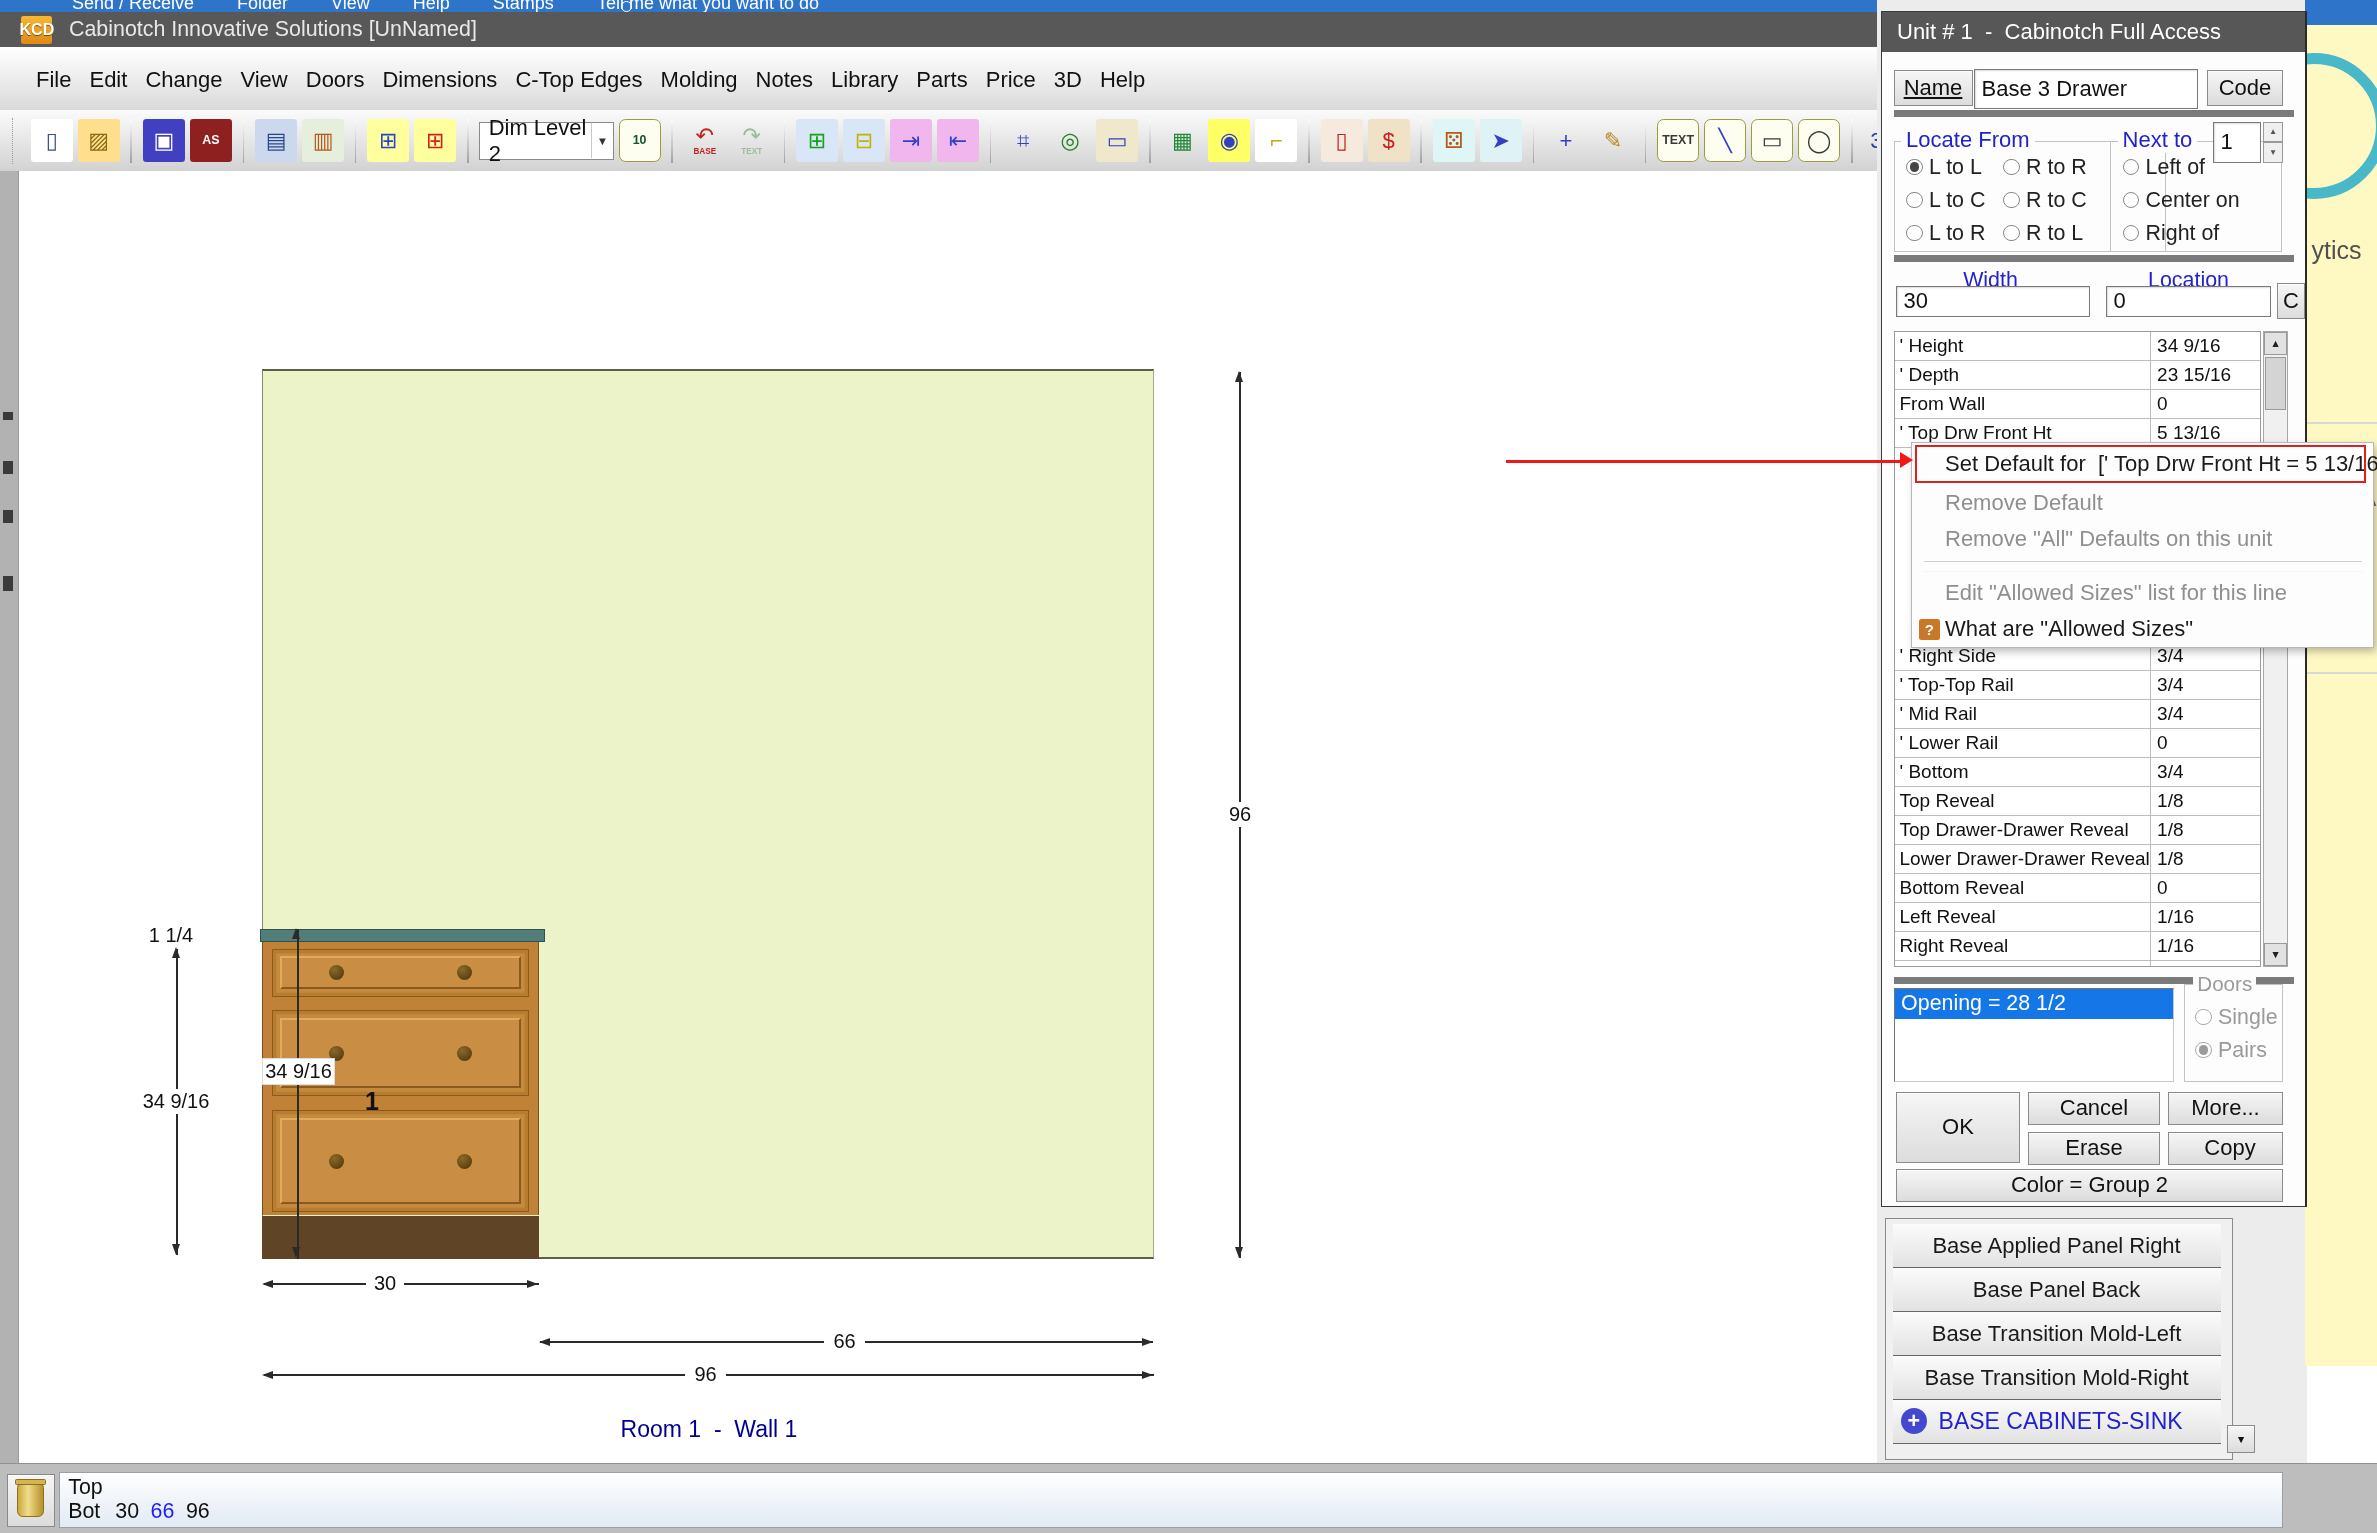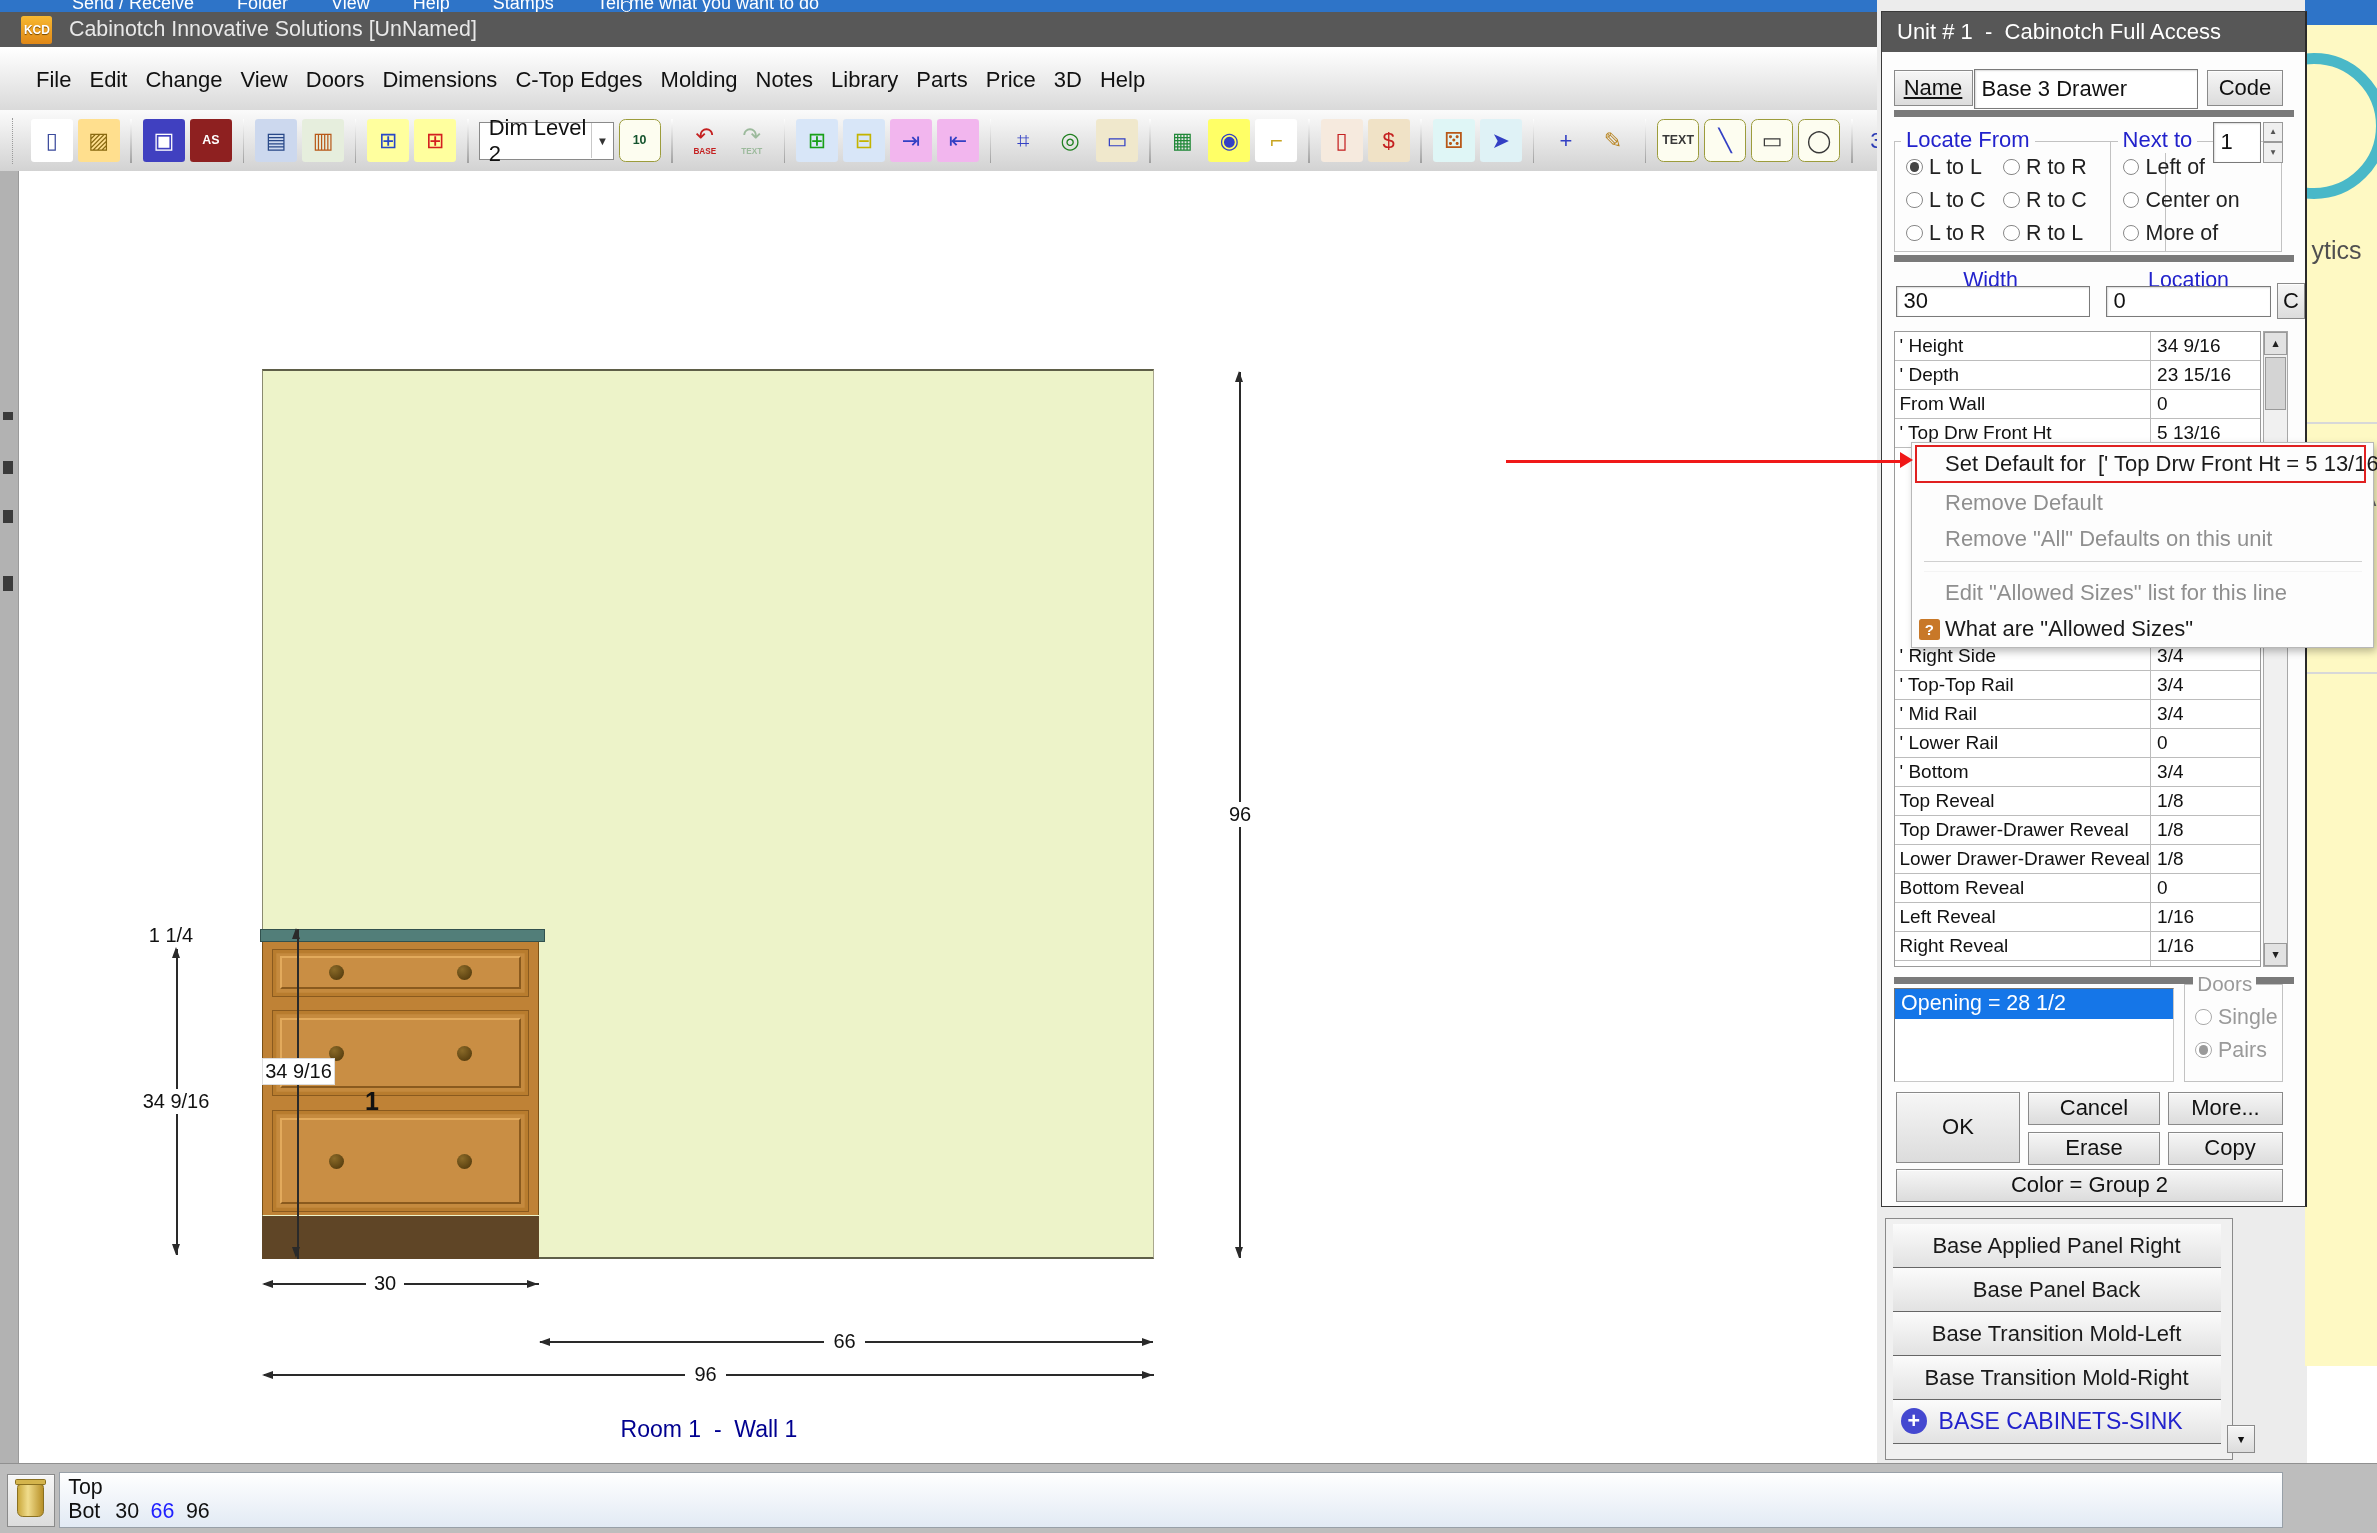--- a/index.html
+++ b/index.html
@@ -9,21 +9,21 @@
 
   
   #top-strip{position:absolute;left:0;top:0;width:2377px;height:12.4px;background:#2e74c8;
     overflow:hidden;display:flex;padding-left:72px;gap:43px;align-items:flex-start;}
   #top-strip .tsitem{color:#fff;font-size:18px;margin-top:-7.4px;white-space:nowrap;}
   #search-ring{position:absolute;left:621px;top:0.8px;width:9px;height:9px;border:1.6px solid #fff;border-radius:50%;}
 
   
   #titlebar{position:absolute;left:0;top:12.4px;width:2377px;height:35px;background:#585858;}
   #kcd-icon{position:absolute;left:21.4px;top:3.3px;width:31px;height:28px;border-radius:2.5px;
-    background:linear-gradient(#f8b830,#e08818);color:#fff;font-size:12px;font-weight:bold;
+    background:linear-gradient(#f8b830,#e08818);color:#fff;font-size:16px;font-weight:bold;
     display:flex;align-items:center;justify-content:center;text-shadow:0 0.8px 0.8px #7a4a00;}
   #app-title{position:absolute;left:69px;top:0;height:35px;line-height:35px;color:#e8e8e8;font-size:21.4px;}
 
   
   #menubar{position:absolute;left:0;top:48px;width:2377px;height:63px;
     background:linear-gradient(#ffffff,#d9d9d9);border-bottom:0.8px solid #b0b0b0;
     display:flex;align-items:center;padding-left:27px;}
   .mitem{font-size:22px;color:#111;padding:0 9px;height:63px;line-height:63px;}
 
   
@@ -588,21 +588,21 @@
           <span>Left of</span>
         </label>
 
         <label class="ropt">
           <span class="radio"></span>
           <span>Center on</span>
         </label>
 
         <label class="ropt">
           <span class="radio"></span>
-          <span>More of</span>
+          <span>Right of</span>
         </label>
       </div>
     <div class="field" id="spinner">1</div>
     <div id="spin-btns">
       <span class="sb">▲</span>
       <span class="sb">▼</span>
     </div>
 
     <div class="dbar" style="top:243px;"></div>
 

